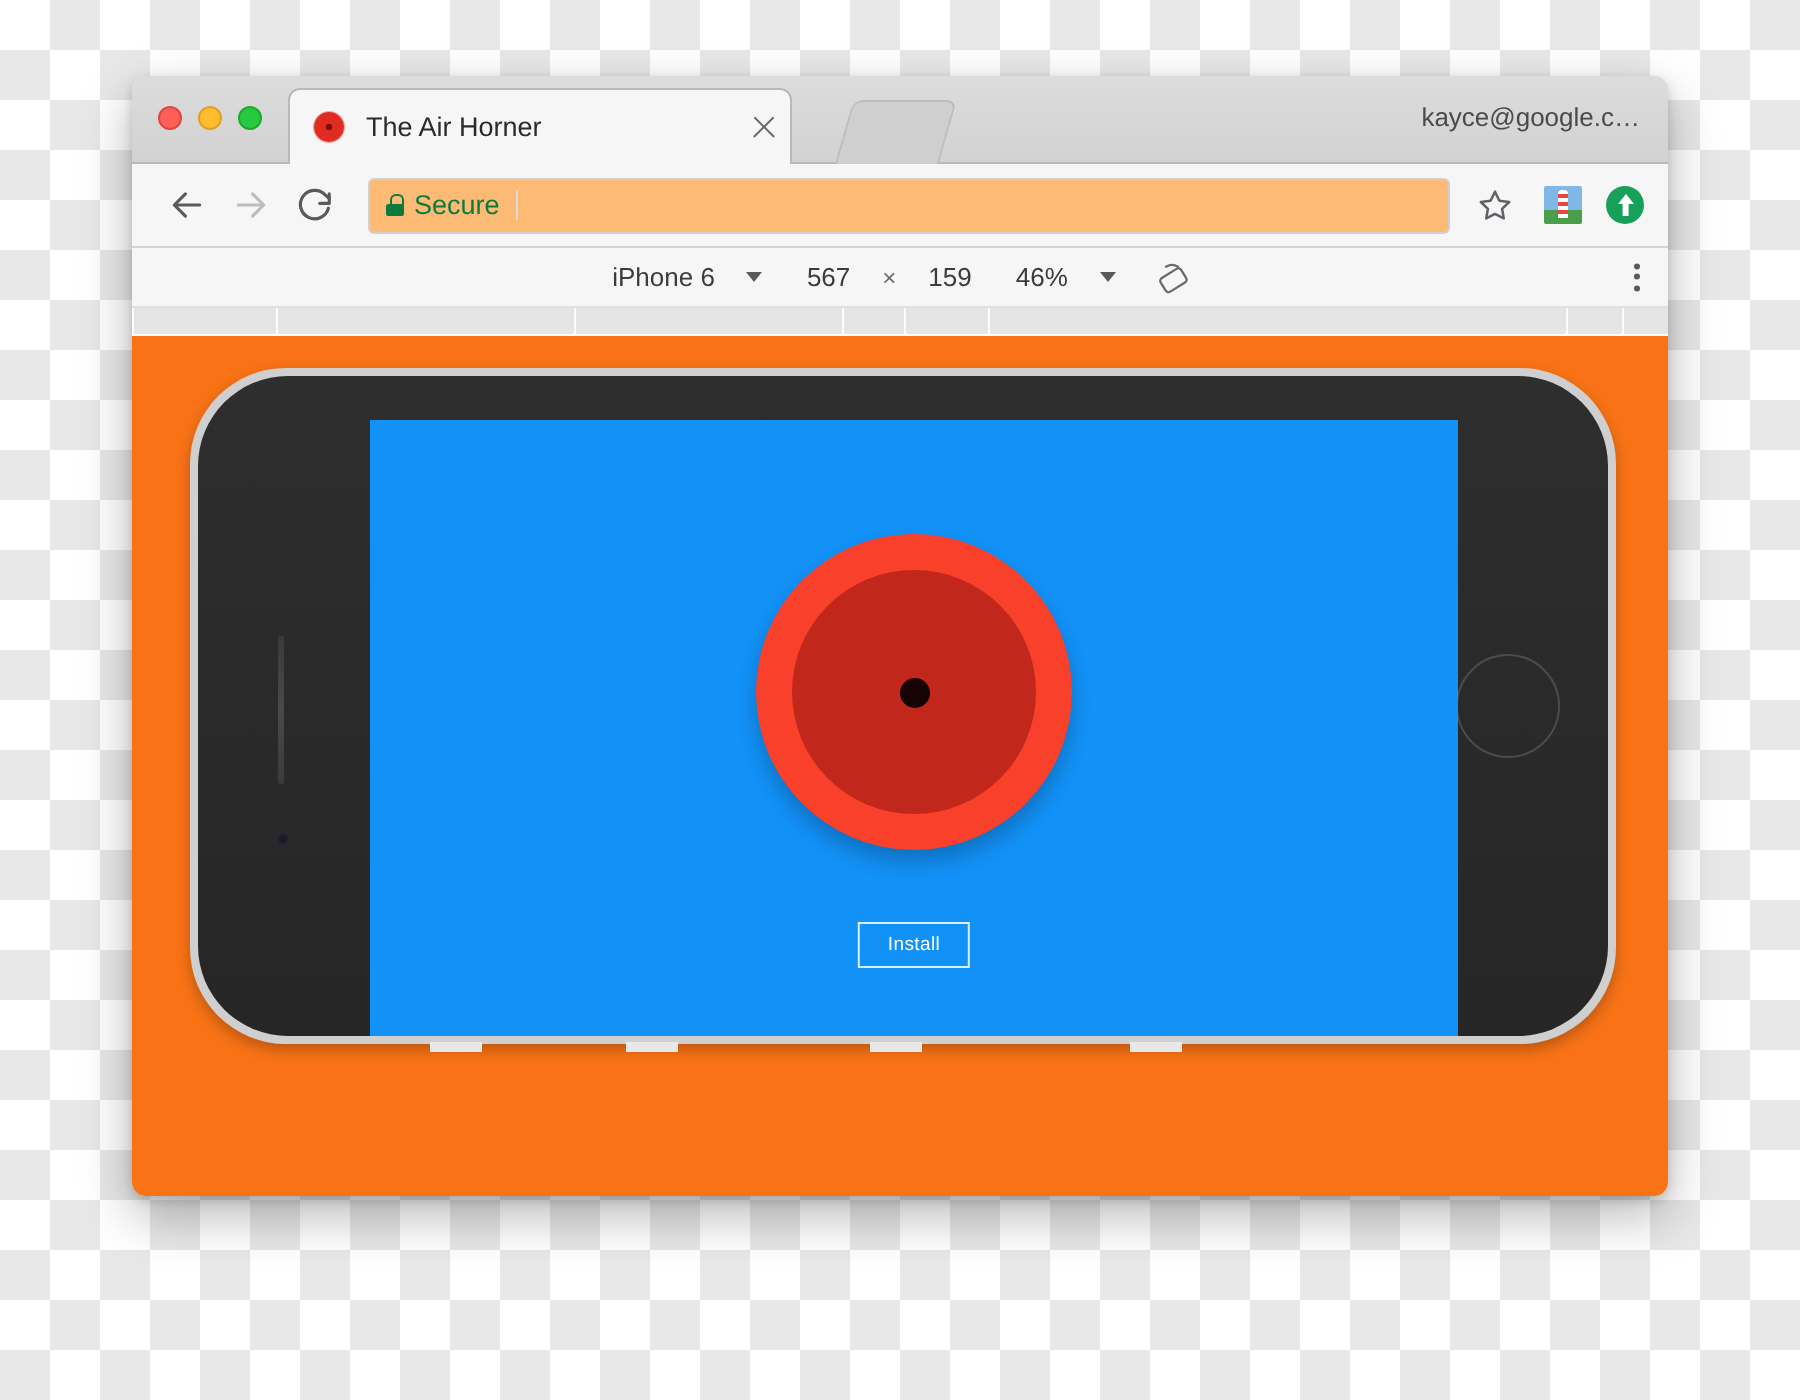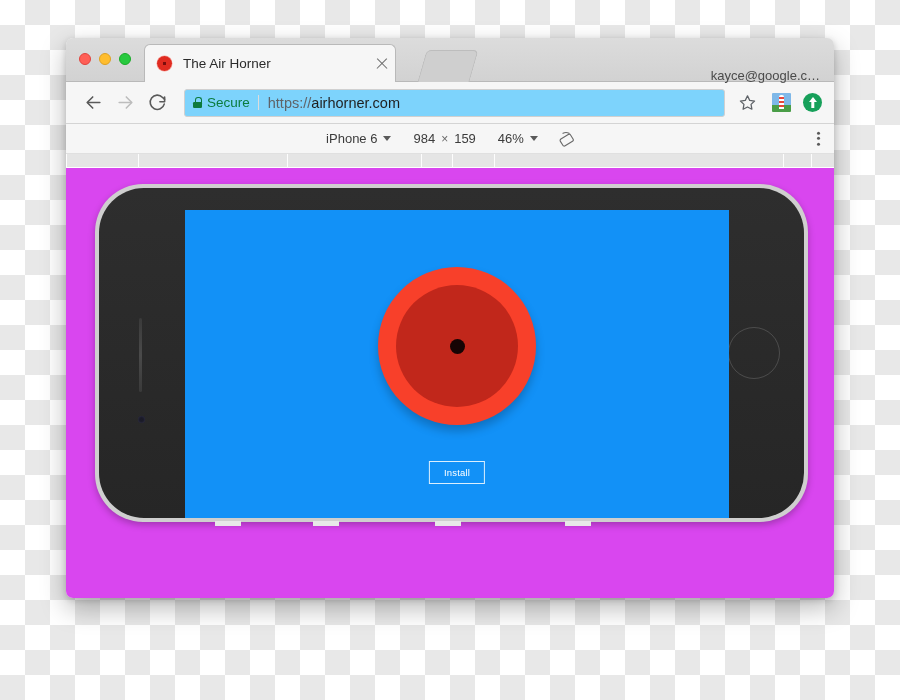--- a/index.html
+++ b/index.html
@@ -111,21 +111,21 @@
     background: #cfcfcf;
     border: 1px solid #bdbdbd;
     border-bottom: none;
     border-radius: 5px 5px 0 0;
     transform: skewX(-16deg);
   }
 
   .account {
     position: absolute;
     right: 14px;
-    top: 30px;
+    top: 13px;
     font-size: 13px;
     color: #4a4a4a;
     white-space: nowrap;
   }
 
   
   .toolbar {
     height: 42px;
     background: #f6f6f6;
     border-bottom: 1px solid #d4d4d4;
@@ -143,21 +143,21 @@
     line-height: 1;
     flex: 0 0 auto;
   }
   .navbtn.disabled { color: #bdbdbd; }
   .navbtn svg { display: block; }
 
   .omnibox {
     flex: 1 1 auto;
     height: 28px;
     margin: 0 8px 0 10px;
-    background: #7dd3fc;
+    background: #fdba74;
     border: 1px solid #d0d0d0;
     border-radius: 3px;
     display: flex;
     align-items: center;
     padding: 0 8px;
   }
   .lock {
     width: 9px; height: 11px;
     position: relative;
     flex: 0 0 auto;
@@ -256,21 +256,21 @@
     background: #f6f6f6;
     border-bottom: 1px solid #e0e0e0;
     display: flex;
     align-items: center;
     justify-content: center;
     position: relative;
     flex: 0 0 auto;
     font-size: 13px;
     color: #3c3c3c;
   }
-  .dt-group { display: flex; align-items: center; gap: 6px; }
+  .dt-group { display: flex; align-items: center; gap: 16px; }
   .dt-sep { width: 22px; }
   .caret {
     width: 0; height: 0;
     border-left: 4.5px solid transparent;
     border-right: 4.5px solid transparent;
     border-top: 5px solid #5a5a5a;
     display: inline-block;
   }
   .dt-times { color: #6a6a6a; font-size: 12px; }
   .rotate-icon {
@@ -302,21 +302,21 @@
     position: absolute;
     top: 0;
     width: 1px;
     height: 14px;
     background: #fdfdfd;
   }
 
   
   .viewport {
     flex: 1 1 auto;
-    background: #d946ef;
+    background: #f97316;
     position: relative;
     overflow: hidden;
   }
 
   
   .phone {
     position: absolute;
     left: 29px;
     top: 16px;
     width: 713px;
@@ -470,21 +470,20 @@
     <div class="navbtn">
       <svg width="19" height="19" viewBox="0 0 24 24" fill="none" stroke="currentColor" stroke-width="2" stroke-linecap="round" stroke-linejoin="round">
         <polyline points="21 5 21 11 15 11"></polyline>
         <path d="M20.5 14a9 9 0 1 1-2.1-8.4L21 8"></path>
       </svg>
     </div>
 
     <div class="omnibox">
       <span class="lock"></span>
       <span class="secure-label">Secure</span>
-      <span class="url"><span class="scheme">https://</span><span>airhorner.com</span></span>
     </div>
 
     <div class="star">
       <svg width="17" height="17" viewBox="0 0 24 24" fill="none" stroke="currentColor" stroke-width="1.8" stroke-linejoin="round">
         <polygon points="12 2.6 15.1 9 22 9.9 17 14.7 18.2 21.5 12 18.3 5.8 21.5 7 14.7 2 9.9 8.9 9"></polygon>
       </svg>
     </div>
 
     <div class="ext">
       <span class="lighthouse"></span>
@@ -496,21 +495,21 @@
   <div class="device-toolbar">
 
     <div class="dt-group">
       <span>iPhone 6</span>
       <span class="caret"></span>
     </div>
 
     <span class="dt-sep"></span>
 
     <div class="dt-group">
-      <span>984</span>
+      <span>567</span>
       <span class="dt-times">×</span>
       <span>159</span>
     </div>
 
     <span class="dt-sep"></span>
 
     <div class="dt-group">
       <span>46%</span>
       <span class="caret"></span>
     </div>

